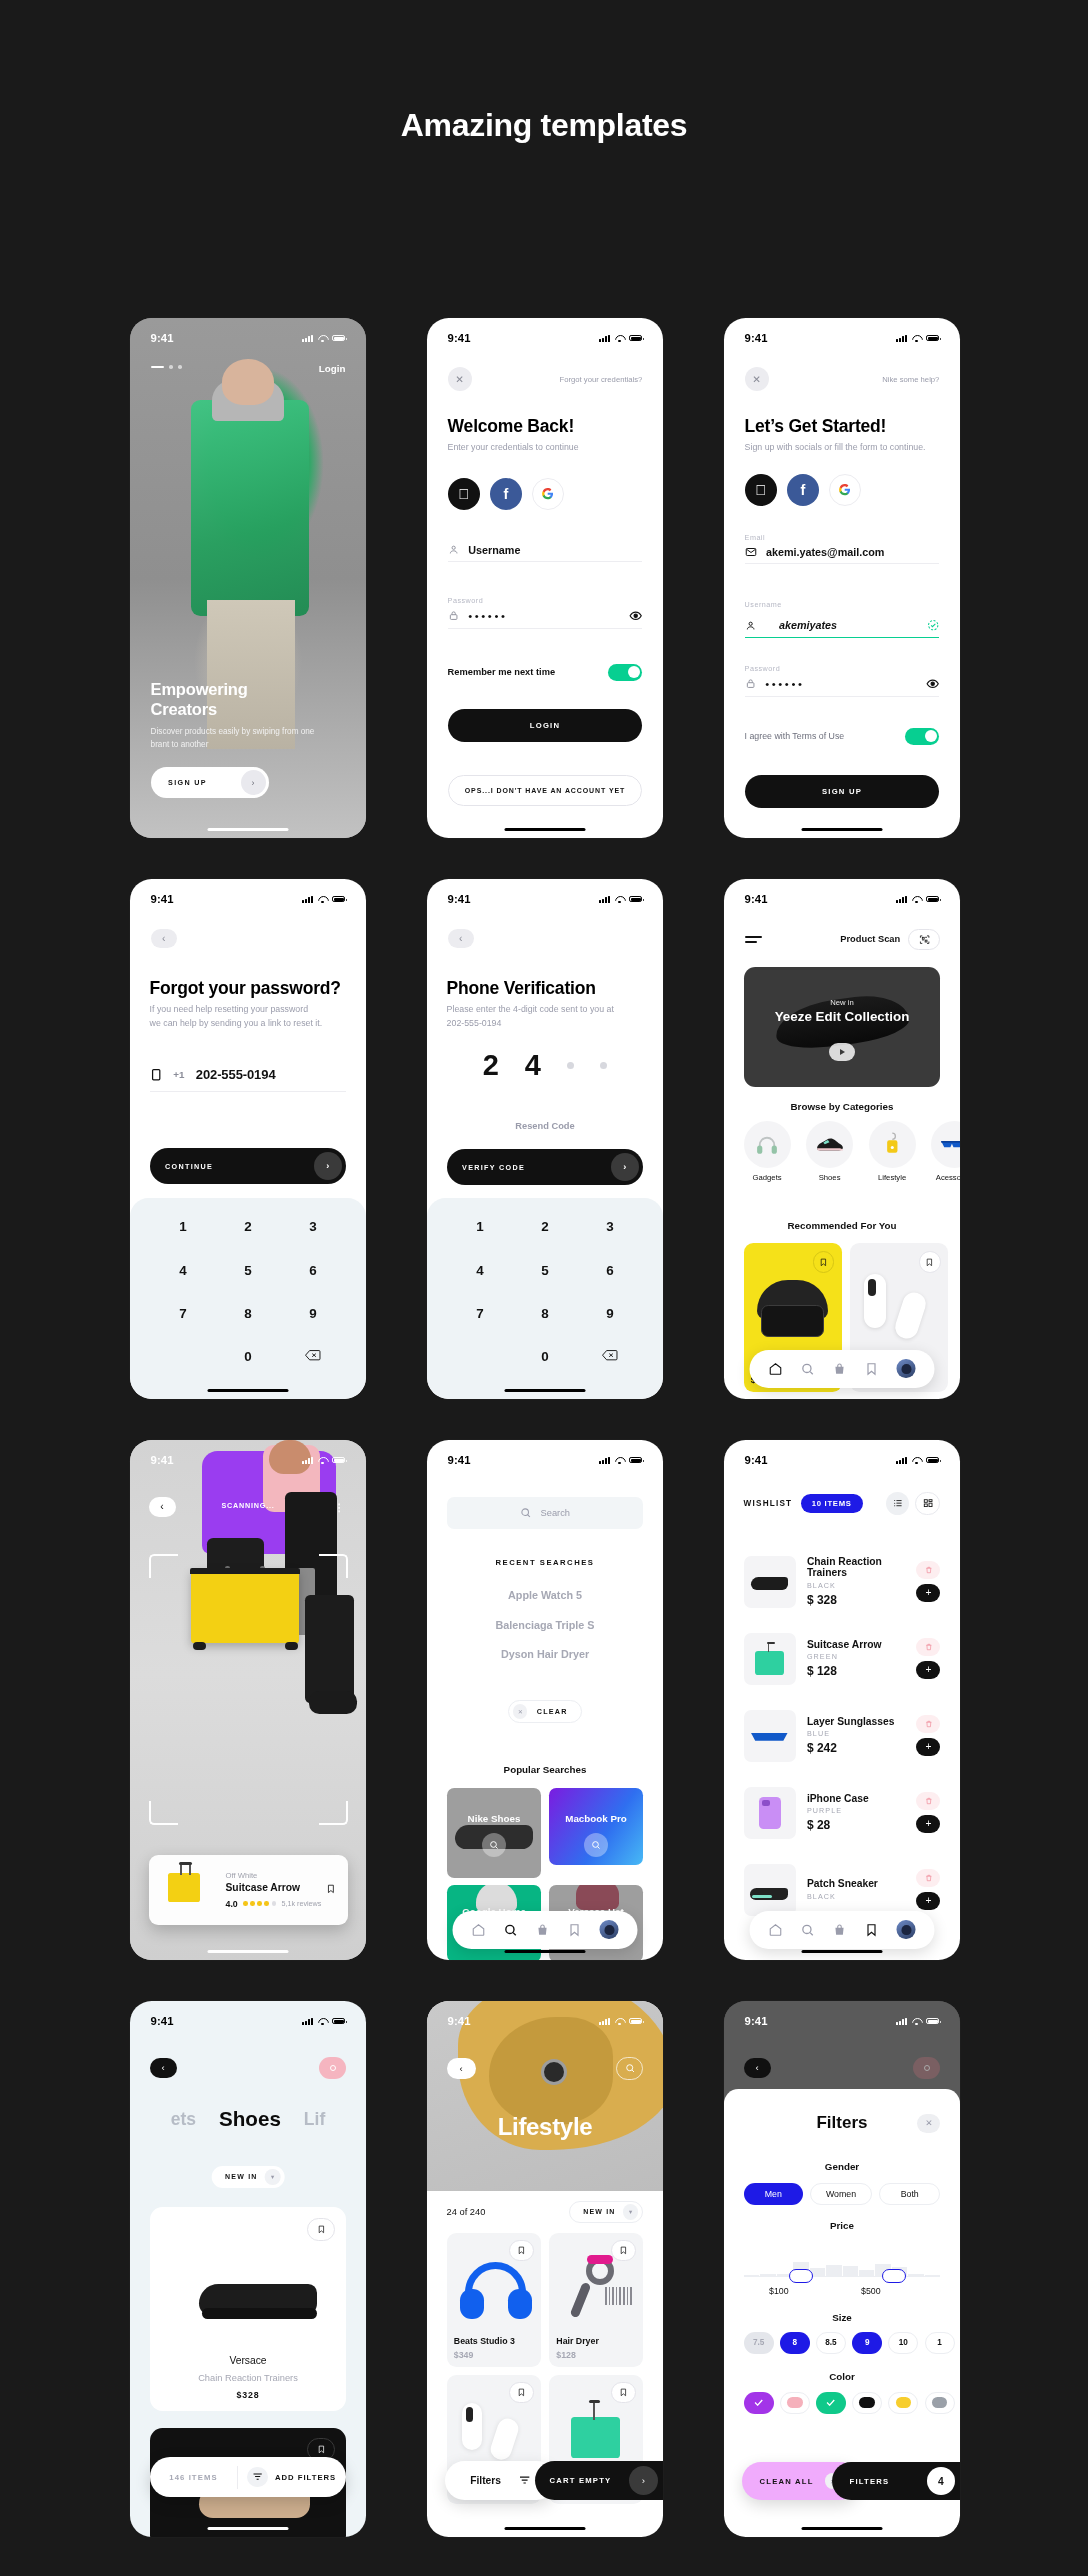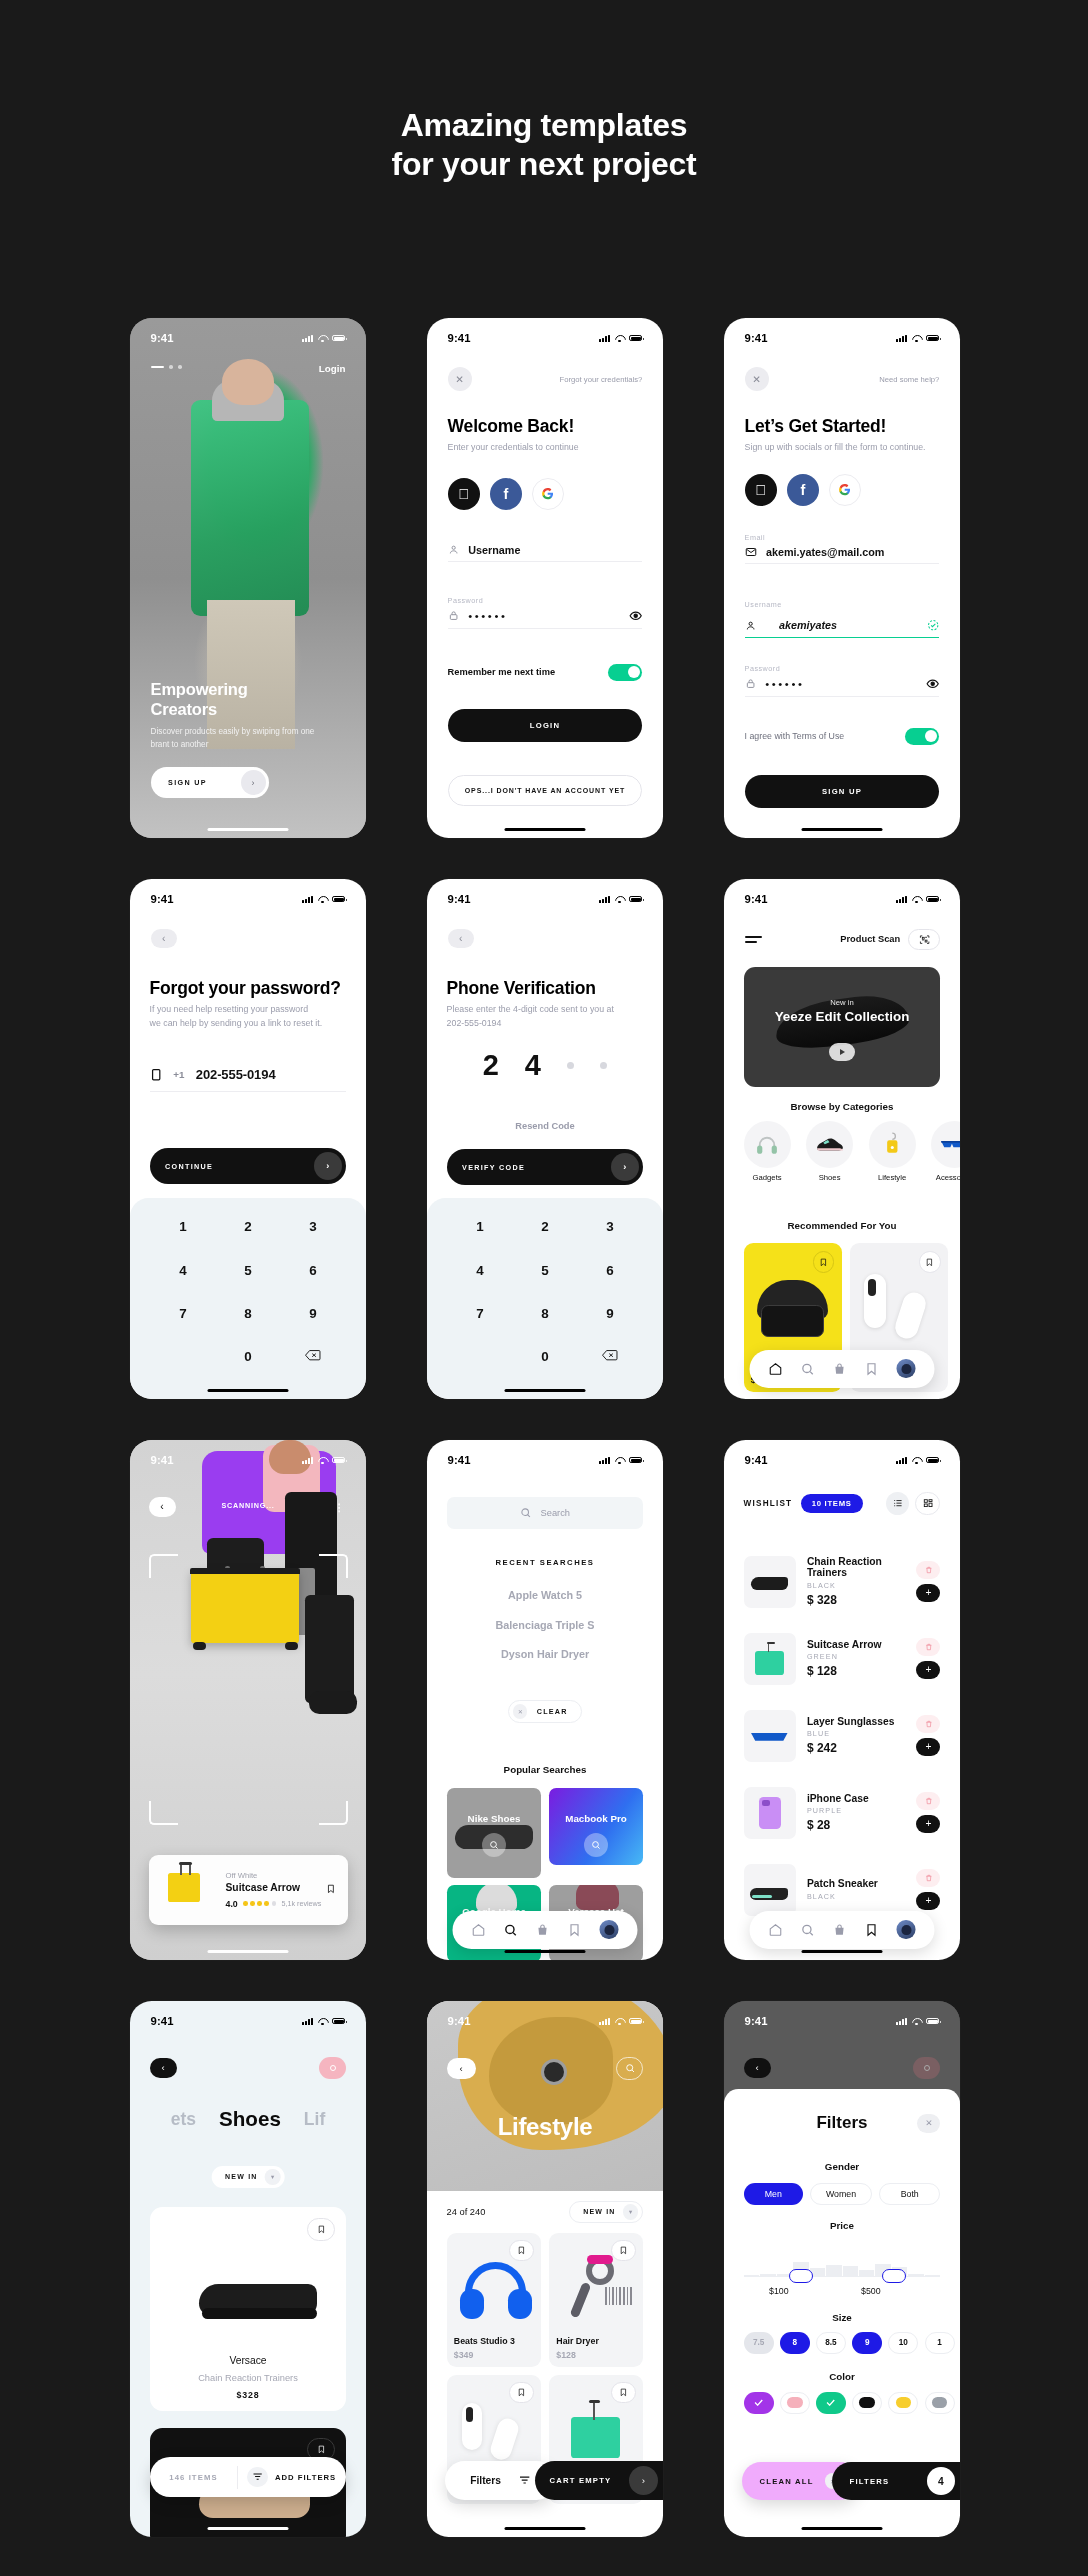--- a/index.html
+++ b/index.html
@@ -112,21 +112,20 @@
   .avatarnav{width:18.5px;height:18.5px;border-radius:50%;background:linear-gradient(150deg,#6f8cc9,#2b3d63);overflow:hidden;position:relative;}
   .avatarnav::after{content:"";position:absolute;left:4.6px;top:4.1px;width:10.3px;height:10.3px;border-radius:50% 50% 45% 45%;background:#1b2540;}
   .bookmark-btn{width:21.6px;height:21.6px;border-radius:50%;border:0.8px solid #e4e4ea;background:#fff;display:flex;align-items:center;justify-content:center;}
   .bookmark-btn svg{width:8.8px;height:8.8px;}
 </style>
 </head>
 <body>
 
 <div class="page-title">
   <div>Amazing templates</div>
-  <div>for your next project</div>
 </div>
 
 <div class="grid">
 
 <div class="phone" style="background:linear-gradient(175deg,#9a9a9a,#8d8d8d 55%,#c9c9c9);">
   <div style="position:absolute;inset:0;background:
       radial-gradient(ellipse 103px 155px at 55% 28%, #3dbd78 0%, #2ea866 48%, transparent 62%),
       radial-gradient(ellipse 77px 103px at 50% 66%, #cfc6b6 0%, transparent 70%),
       linear-gradient(180deg,#9a9a9a,#8f8f8f 50%,#c2c2c2);"></div>
   <div style="position:absolute;left:61px;top:82px;width:118px;height:216px;border-radius:9.3px;background:linear-gradient(165deg,#3fc583,#27a05f 60%,#1f8b52);opacity:.97;"></div>
@@ -259,21 +258,21 @@
             <i></i>
             <i></i>
           </div>
       <div class="wifi"></div>
       <div class="batt"></div>
     </div>
   </div>
 
   <div style="position:absolute;top:49px;left:20.6px;right:20.6px;display:flex;align-items:center;justify-content:space-between;">
     <div class="circ-btn">✕</div>
-    <div style="font-size:7.7px;color:#9a9cab;">Need some  help?</div>
+    <div style="font-size:7.7px;color:#9a9cab;">Nike some  help?</div>
   </div>
 
   <div style="position:absolute;top:98px;left:20.6px;right:20.6px;">
     <div class="h1">Let’s Get Started!</div>
     <div class="sub">Sign up  with socials or fill the form to continue.</div>
   </div>
 
   <div class="socials" style="position:absolute;top:156px;left:20.6px;">
     <div class="soc apple"></div>
     <div class="soc fb">f</div>

